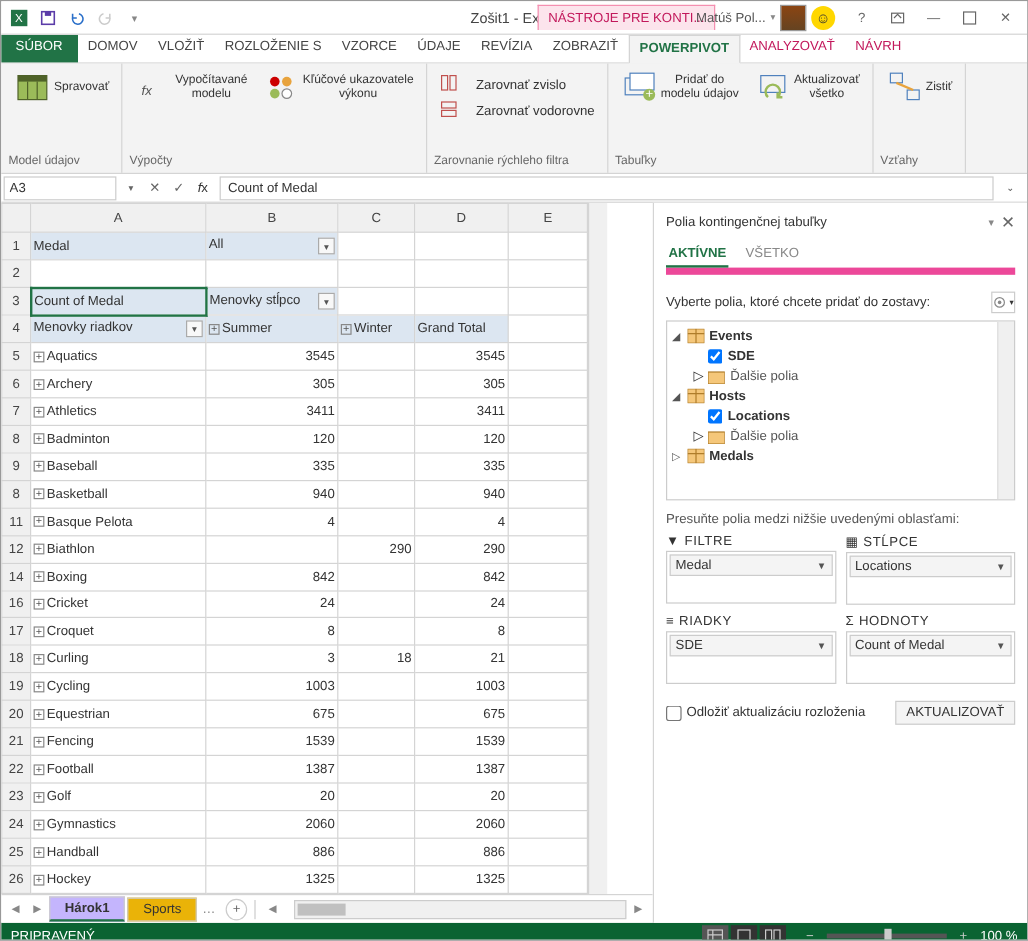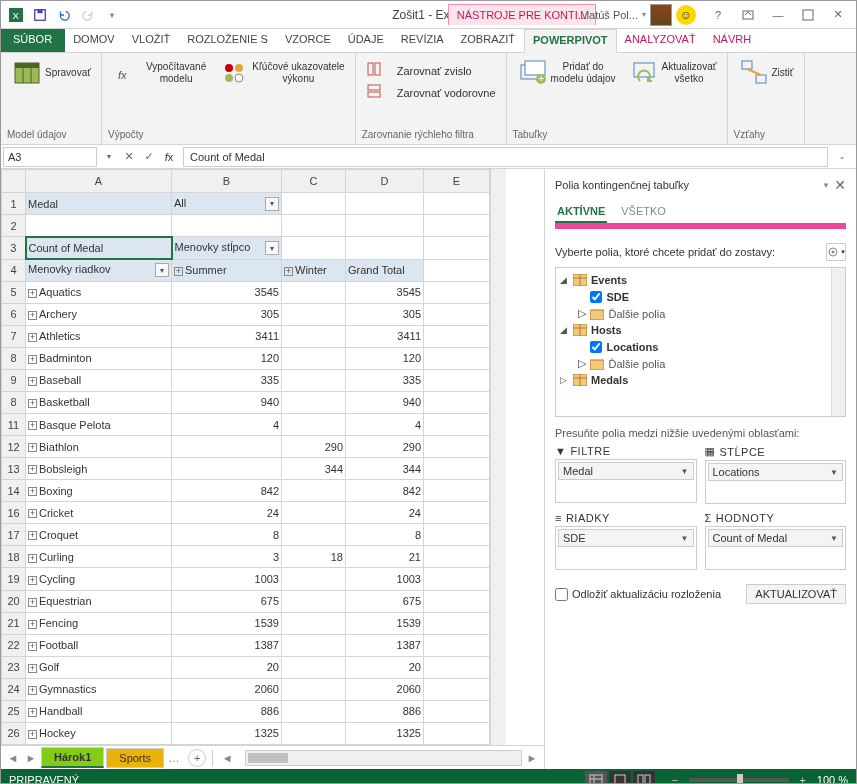--- a/index.html
+++ b/index.html
@@ -51,21 +51,21 @@
 .pivot-label{background:#dce6f1}
 .num{text-align:right;padding-right:4px}
 .expand{display:inline-block;width:9px;height:9px;border:1px solid #888;text-align:center;line-height:7px;font-size:9px;margin-right:2px;color:#555;vertical-align:middle}
 .dd-btn{float:right;width:14px;height:14px;border:1px solid #aaa;background:#f8f8f8;display:inline-flex;align-items:center;justify-content:center;font-size:8px;color:#555}
 .active-cell{border:2px solid #217346!important}
 .col-sel{background:#d4e8d4}
 .vsb{width:16px;background:#f0f0f0;border-left:1px solid #d4d4d4}
 .sheet-tabs{height:24px;background:#fff;border-top:1px solid #d4d4d4;display:flex;align-items:center;padding:0 4px;gap:2px}
 .st-nav{width:16px;height:16px;cursor:pointer;color:#888;display:flex;align-items:center;justify-content:center}
 .st-tab{padding:3px 12px;border:1px solid #ccc;background:#eab308;font-size:11px;cursor:pointer}
-.st-tab.active{background:#84cc16;border-bottom:2px solid #217346;font-weight:600}
+.st-tab.active{background:#c4b5fd;border-bottom:2px solid #217346;font-weight:600}
 .st-add{width:18px;height:18px;border:1px solid #ccc;border-radius:50%;display:flex;align-items:center;justify-content:center;cursor:pointer;color:#666;margin-left:4px}
 .hsb{flex:1;height:16px;background:#f0f0f0;margin-left:8px;border:1px solid #ccc;position:relative}
 .hsb-thumb{position:absolute;left:2px;top:2px;width:40px;height:10px;background:#c0c0c0}
 .task-pane{width:312px;border-left:1px solid #d4d4d4;background:#fff;display:flex;flex-direction:column;padding:8px 10px}
 .tp-title{font-size:17px;color:#217346;font-weight:300;display:flex;align-items:center;justify-content:space-between}
 .tp-close{cursor:pointer;color:#666;font-size:14px}
 .tp-tabs{display:flex;gap:12px;margin:8px 0;border-bottom:6px solid #ec4899}
 .tp-tab{padding:4px 2px;font-size:11px;color:#888;cursor:pointer}
 .tp-tab.active{color:#217346;border-bottom:2px solid #217346;font-weight:600}
 .tp-hint{font-size:11px;color:#555;margin:6px 0;display:flex;justify-content:space-between;align-items:center}
@@ -390,28 +390,20 @@
             </tr>
             <tr>
               <th class="rh">12</th>
   <td><span class="expand">+</span>Biathlon</td>
   <td class="num"></td>
   <td class="num">290</td>
   <td class="num">290</td>
   <td></td>
             </tr>
             <tr>
-              <th class="rh">13</th>
-  <td><span class="expand">+</span>Bobsleigh</td>
-  <td class="num"></td>
-  <td class="num">344</td>
-  <td class="num">344</td>
-  <td></td>
-            </tr>
-            <tr>
               <th class="rh">14</th>
   <td><span class="expand">+</span>Boxing</td>
   <td class="num">842</td>
   <td class="num"></td>
   <td class="num">842</td>
   <td></td>
             </tr>
             <tr>
               <th class="rh">16</th>
   <td><span class="expand">+</span>Cricket</td>

